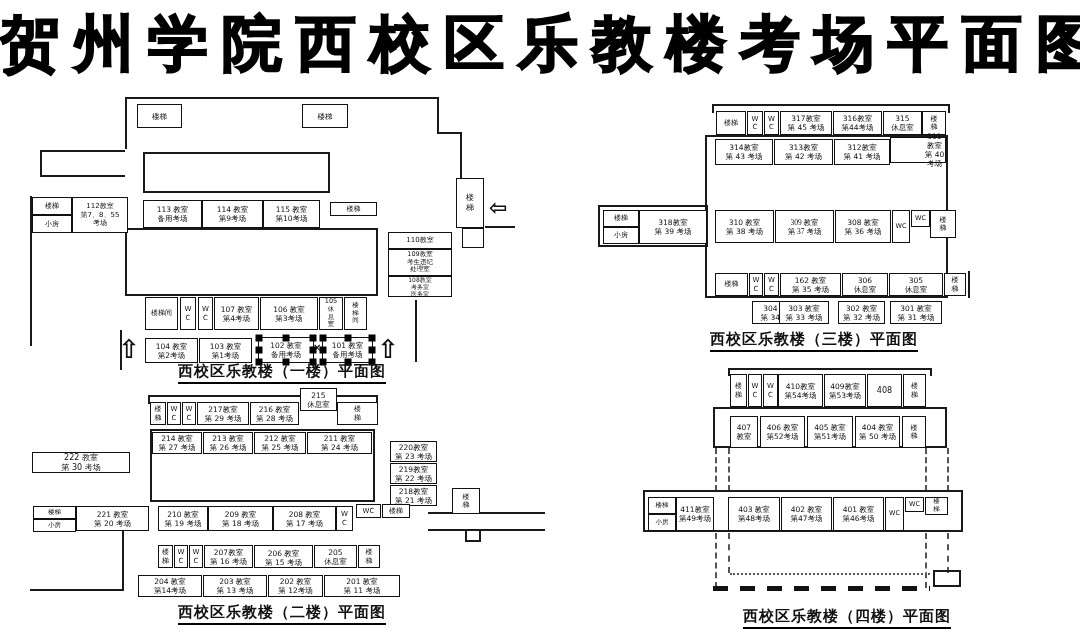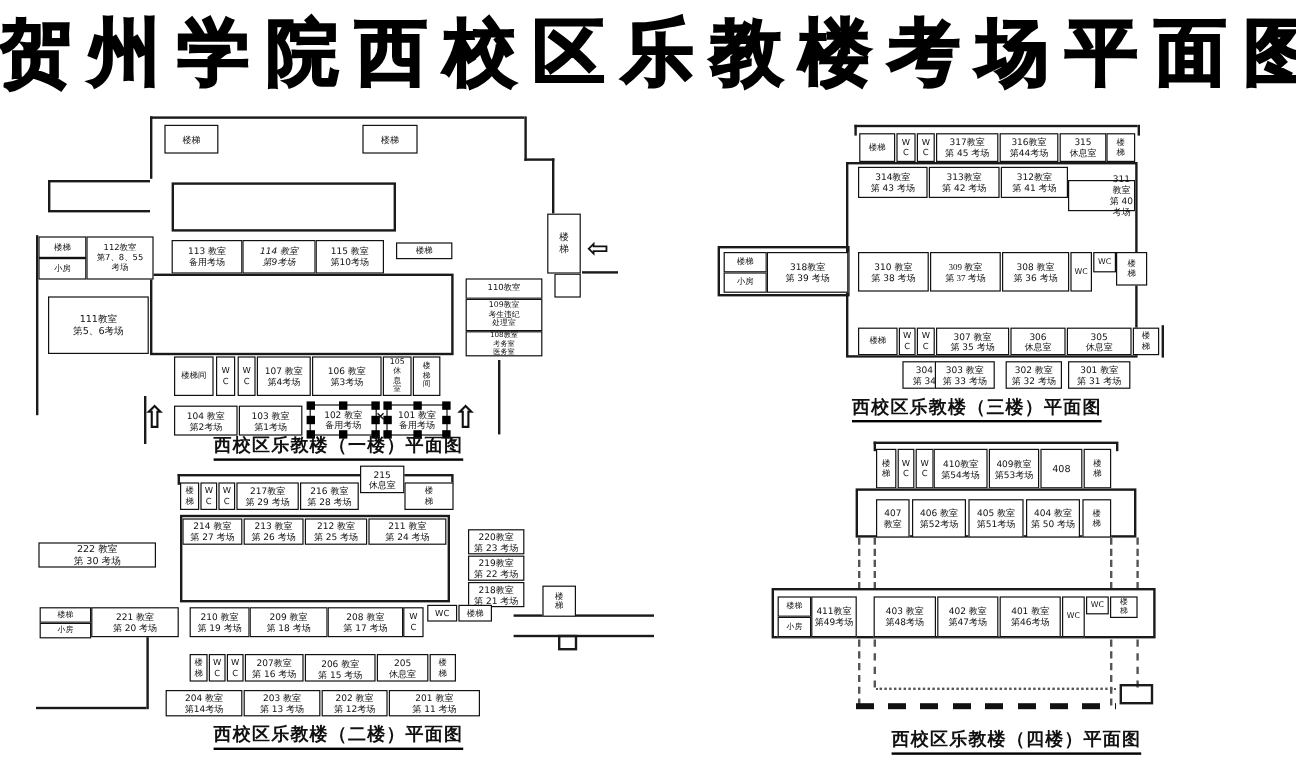--- a/index.html
+++ b/index.html
@@ -60,29 +60,25 @@
           <span class="lbl">楼梯</span>
         </div>
         <div class="room" style="left: 32px; top: 215px; width: 40px; height: 18px; font-size: 7px;">
           <span class="lbl">小房</span>
         </div>
         <div class="room" style="left: 72px; top: 197px; width: 56px; height: 36px; font-size: 7px;">
           <span class="lbl">112教室
 第7、8、55
 考场</span>
         </div>
-        <div class="room" style="left: 40px; top: 247px; width: 84px; height: 48px; font-size: 8px;">
-          <span class="lbl">111教室
-第5、6考场</span>
-        </div>
         <div class="room" style="left: 143px; top: 200px; width: 59px; height: 28px;">
           <span class="lbl">113 教室
 备用考场</span>
         </div>
-        <div class="room" style="left: 202px; top: 200px; width: 61px; height: 28px; font-style: italic;">
+        <div class="room" style="left: 202px; top: 200px; width: 61px; height: 28px;">
           <span class="lbl">114 教室
 第9考场</span>
         </div>
         <div class="room" style="left: 263px; top: 200px; width: 57px; height: 28px;">
           <span class="lbl">115 教室
 第10考场</span>
         </div>
         <div class="room" style="left: 330px; top: 202px; width: 47px; height: 14px; font-size: 7px;">
           <span class="lbl">楼梯</span>
         </div>
@@ -363,21 +359,21 @@
 第 43 考场</span>
         </div>
         <div class="room" style="left: 774px; top: 139px; width: 59px; height: 26px;">
           <span class="lbl">313教室
 第 42 考场</span>
         </div>
         <div class="room" style="left: 834px; top: 139px; width: 56px; height: 26px;">
           <span class="lbl">312教室
 第 41 考场</span>
         </div>
-        <div class="room" style="left: 890px; top: 150px; width: 56px; height: 26px; padding-left: 33px;">
+        <div class="room" style="left: 890px; top: 137px; width: 56px; height: 26px; padding-left: 33px;">
           <span class="lbl">311教室
 第 40 考场</span>
         </div>
         <div class="room" style="left: 603px; top: 210px; width: 36px; height: 17px; font-size: 7px;">
           <span class="lbl">楼梯</span>
         </div>
         <div class="room" style="left: 603px; top: 227px; width: 36px; height: 17px; font-size: 7px;">
           <span class="lbl">小房</span>
         </div>
         <div class="room" style="left: 639px; top: 210px; width: 68px; height: 34px;">
@@ -411,21 +407,21 @@
         </div>
         <div class="room" style="left: 749px; top: 273px; width: 14px; height: 23px; font-size: 7px;">
           <span class="lbl">W
 C</span>
         </div>
         <div class="room" style="left: 764px; top: 273px; width: 15px; height: 23px; font-size: 7px;">
           <span class="lbl">W
 C</span>
         </div>
         <div class="room" style="left: 780px; top: 273px; width: 61px; height: 23px;">
-          <span class="lbl">307 教室
+          <span class="lbl">162 教室
 第 35 考场</span>
         </div>
         <div class="room" style="left: 842px; top: 273px; width: 46px; height: 23px;">
           <span class="lbl">306
 休息室</span>
         </div>
         <div class="room" style="left: 889px; top: 273px; width: 54px; height: 23px;">
           <span class="lbl">305
 休息室</span>
         </div>

